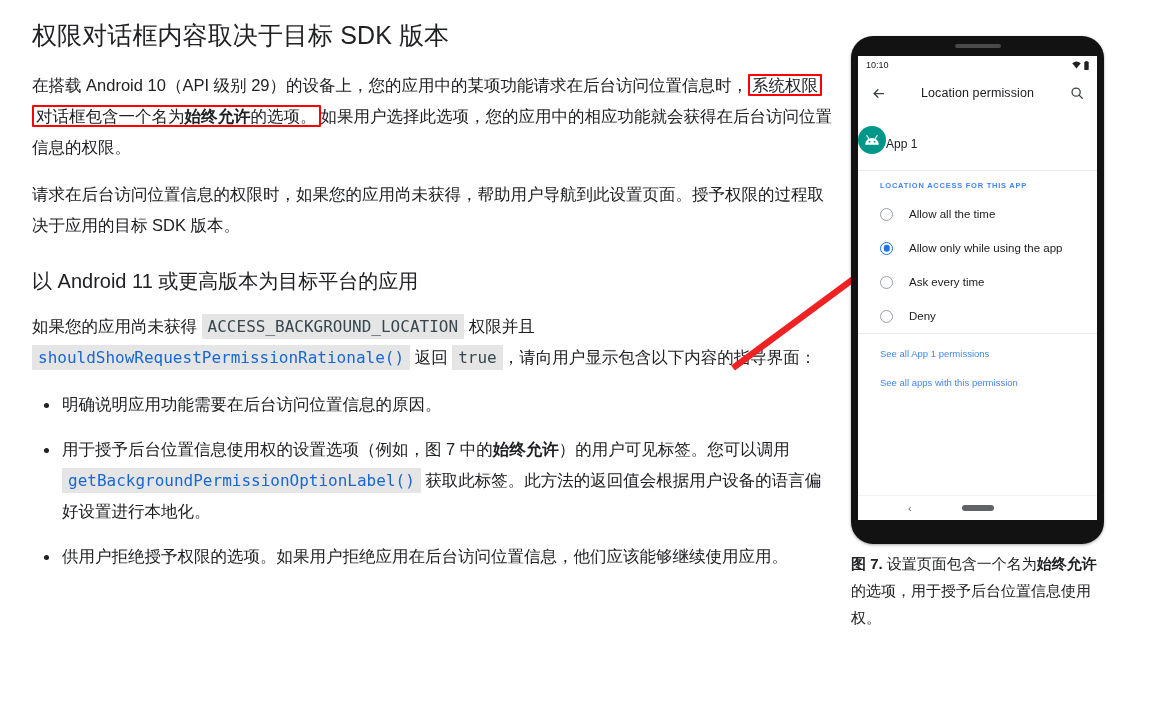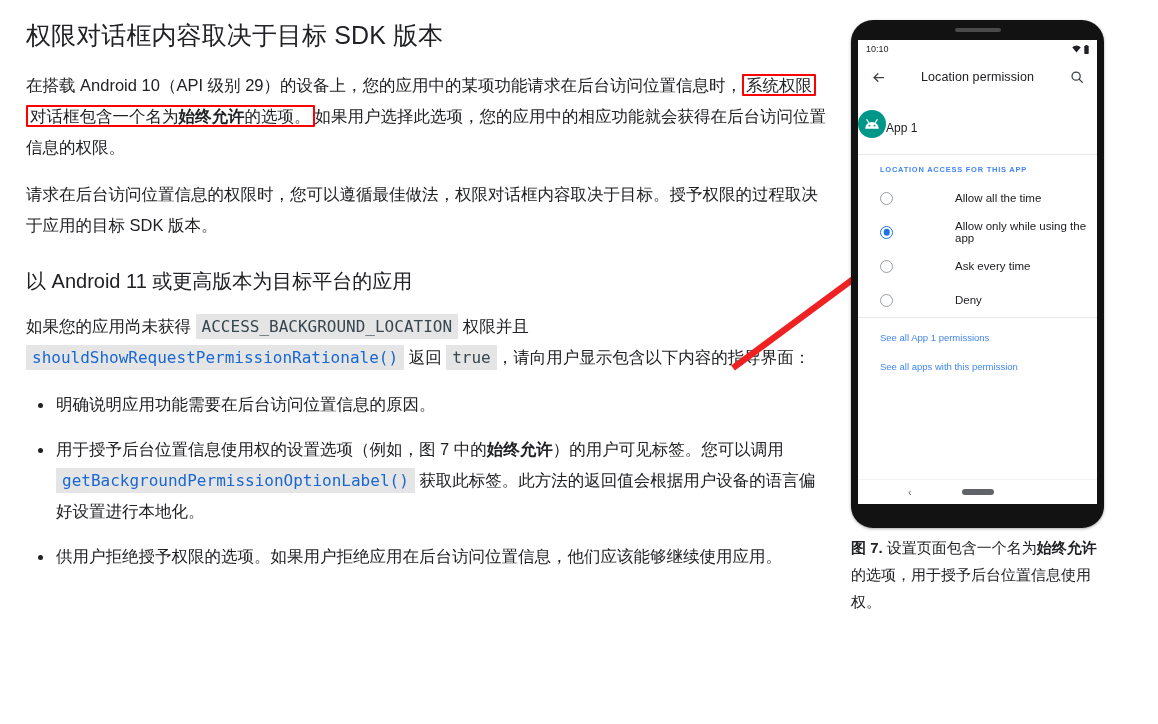--- a/index.html
+++ b/index.html
@@ -18,21 +18,21 @@
 
   #page {
     position: relative;
     width: 1158px;
     height: 724px;
   }
 
   
   .article {
     position: absolute;
-    left: 26px;
+    left: 32px;
     top: 18px;
     width: 800px;
   }
 
   .h2 {
     font-size: 25px;
     line-height: 34px;
     font-weight: 400;
     color: #202124;
     letter-spacing: .1px;
@@ -107,21 +107,21 @@
     top: 240px;
     width: 190px;
     height: 145px;
     pointer-events: none;
   }
 
   
   .figure {
     position: absolute;
     left: 851px;
-    top: 20px;
+    top: 36px;
     width: 287px;
   }
 
   .phone {
     position: relative;
     width: 253px;
     height: 508px;
     background: #121212;
     border-radius: 22px;
     box-shadow: 0 1px 3px rgba(0,0,0,.35);
@@ -224,21 +224,20 @@
     border-top: 1px solid #e8eaed;
     flex: 0 0 auto;
   }
 
   .radio-list { flex: 0 0 auto; }
   .radio-row {
     display: flex;
     align-items: center;
     height: 34px;
     padding: 0 0 0 22px;
-    gap: 46px;
   }
   .radio {
     width: 13px;
     height: 13px;
     border-radius: 50%;
     border: 1.6px solid #9aa0a6;
     box-sizing: border-box;
     flex: 0 0 auto;
     position: relative;
   }
@@ -311,21 +310,21 @@
 
   <div class="article">
 
     <h2 class="h2">权限对话框内容取决于目标 SDK 版本</h2>
 
     <p class="para">
       <span>在搭载 Android 10（API 级别 29）的设备上，您的应用中的某项功能请求在后台访问位置信息时，</span><span class="hl"><span>系统权限对话框包含一个名为</span><b>始终允许</b><span>的选项。</span></span><span>如果用户选择此选项，您的应用中的相应功能就会获得在后台访问位置信息的权限。</span>
     </p>
 
 
-    <p class="para">请求在后台访问位置信息的权限时，您可以遵循最佳做法，权限对话框内容取决于目标。授予权限的过程取决于应用的目标 SDK 版本。</p>
+    <p class="para">请求在后台访问位置信息的权限时，如果您的应用尚未获得，帮助用户导航到此设置页面。授予权限的过程取决于应用的目标 SDK 版本。</p>
 
     <h3 class="h3">以 Android 11 或更高版本为目标平台的应用</h3>
 
     <p class="para">
       <span>如果您的应用尚未获得 </span><code>ACCESS_BACKGROUND_LOCATION</code><span> 权限并且 </span><code class="link">shouldShowRequestPermissionRationale()</code><span> 返回 </span><code>true</code><span>，请向用户显示包含以下内容的指导界面：</span>
     </p>
 
     <ul class="bullets">
       <li>
         <span>明确说明应用功能需要在后台访问位置信息的原因。</span>

